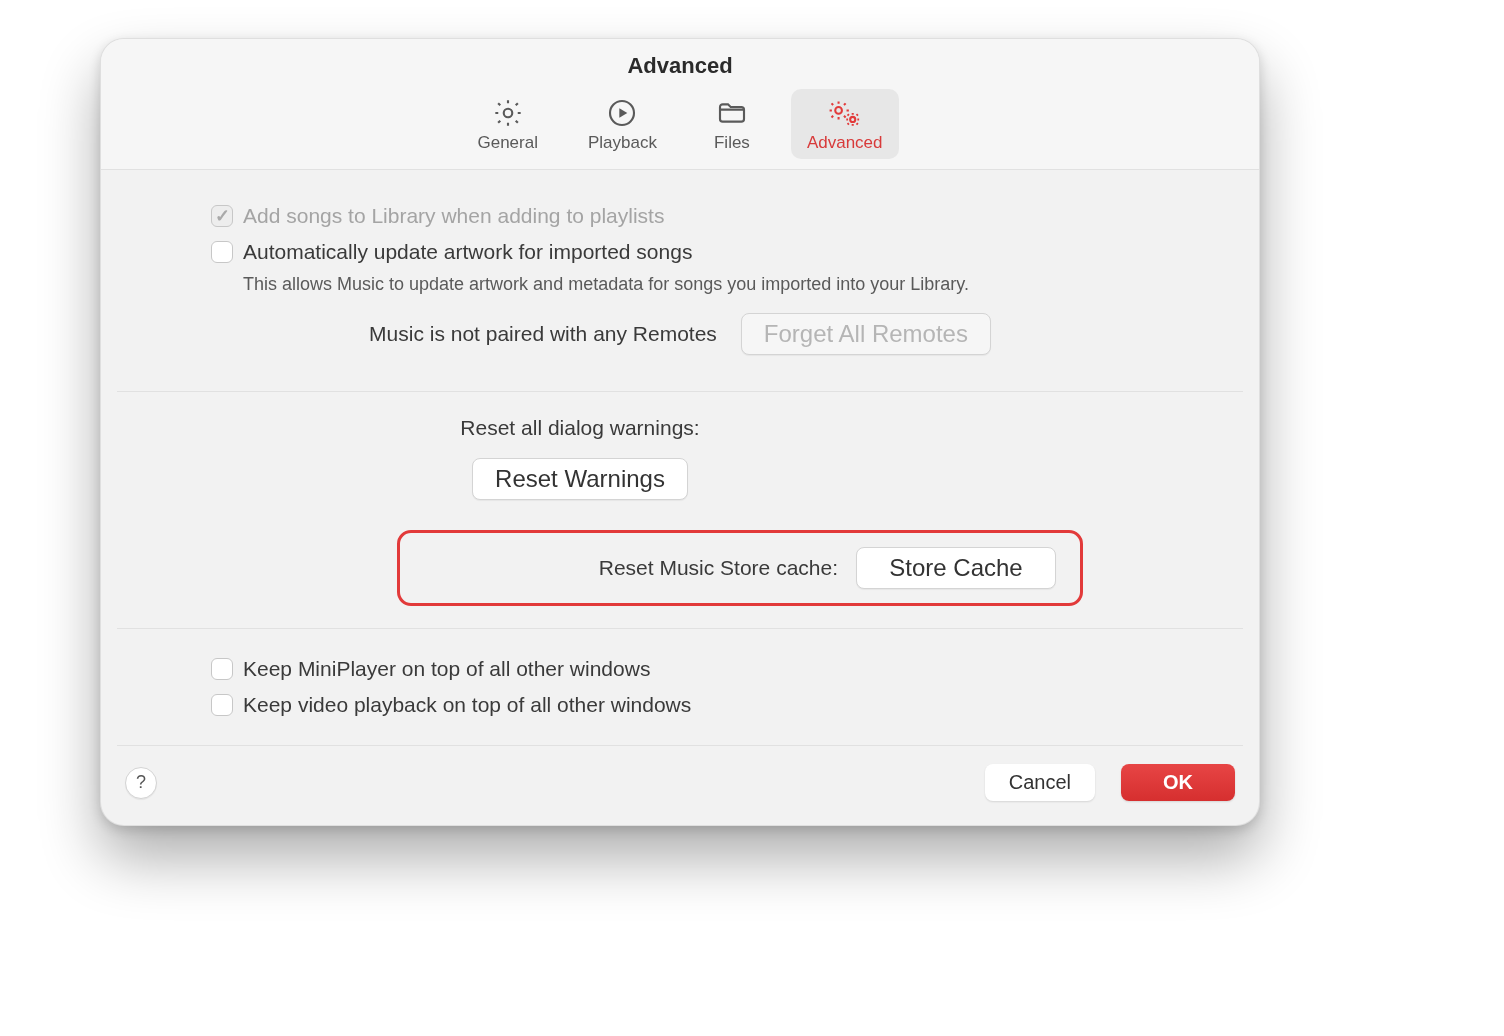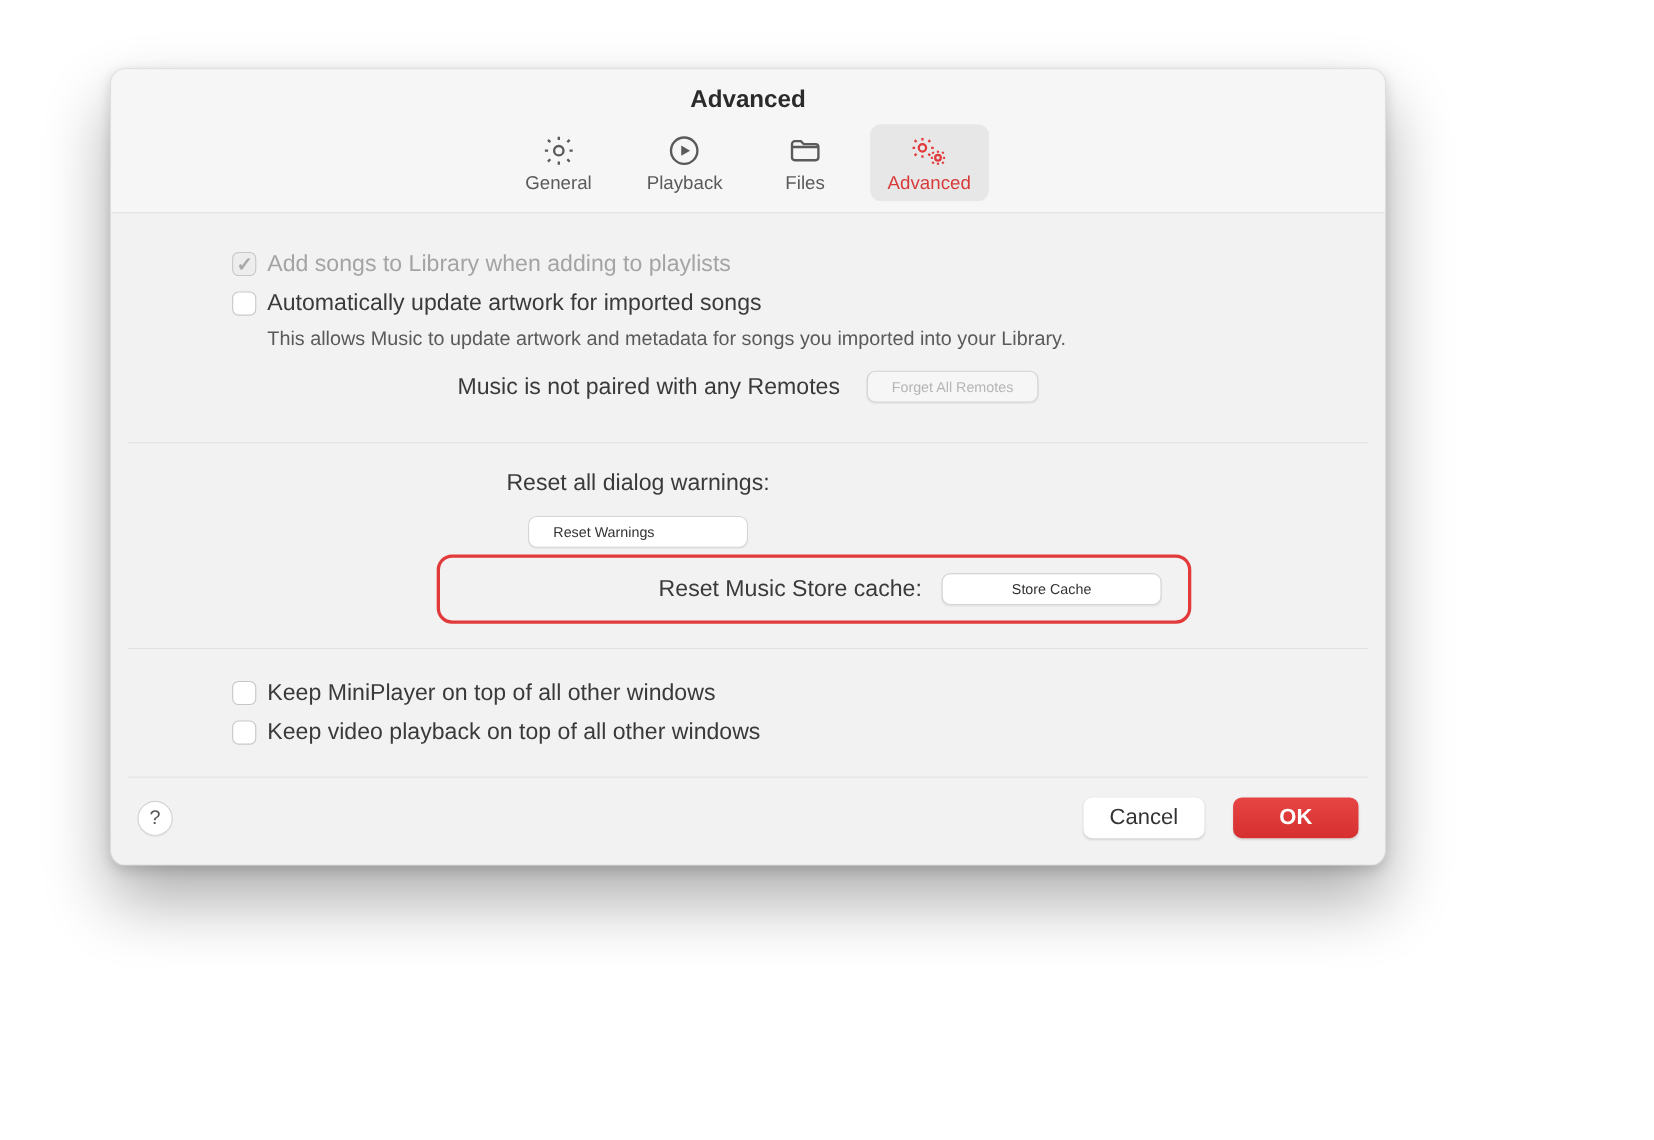--- a/index.html
+++ b/index.html
@@ -4,24 +4,24 @@
 <style>
   * { box-sizing: border-box; }
   html, body {
     margin: 0; padding: 0;
     width: 1504px; height: 1036px;
     background: #fff;
     font-family: -apple-system, BlinkMacSystemFont, "Helvetica Neue", Arial, sans-serif;
   }
   .window {
     position: absolute;
-    left: 100px; top: 62px;
+    left: 100px; top: 38px;
     width: 1160px;
     background: #f2f2f2;
-    border-radius: 14px;
+    border-radius: 24px;
     box-shadow: 0 32px 60px rgba(0,0,0,0.32), 0 4px 12px rgba(0,0,0,0.15);
     border: 1px solid rgba(0,0,0,0.08);
     overflow: hidden;
   }
   .titlebar {
     text-align: center;
     padding: 14px 0 6px 0;
     font-size: 22px;
     font-weight: 700;
     color: #2b2b2b;
@@ -112,21 +112,21 @@
     align-items: center;
     gap: 24px;
     padding: 18px 0;
   }
   .pair-label { font-size: 21px; color: #3a3a3a; }
   .btn {
     background: #fff;
     border: 1px solid #d4d4d4;
     border-radius: 8px;
     padding: 6px 22px;
-    font-size: 13px;
+    font-size: 24px;
     color: #333;
     box-shadow: 0 1px 1px rgba(0,0,0,0.05);
     cursor: default;
   }
   .btn.disabled { color: #b5b5b5; background: #f6f6f6; }
   .reset-block {
     padding: 18px 0 18px 0;
   }
   .reset-row {
     display: flex;
@@ -138,21 +138,21 @@
   }
   .reset-label { font-size: 21px; color: #3a3a3a; }
   .highlight {
     border: 3px solid #e23a3a;
     border-radius: 14px;
     display: flex;
     align-items: center;
     justify-content: flex-end;
     gap: 18px;
     padding: 14px 24px 14px 24px;
-    margin: 0 176px 4px 296px;
+    margin: 24px 176px 4px 296px;
   }
   .footer {
     display: flex;
     align-items: center;
     padding: 18px 24px 24px 24px;
   }
   .help-btn {
     width: 32px; height: 32px;
     border-radius: 50%;
     background: #fff;

